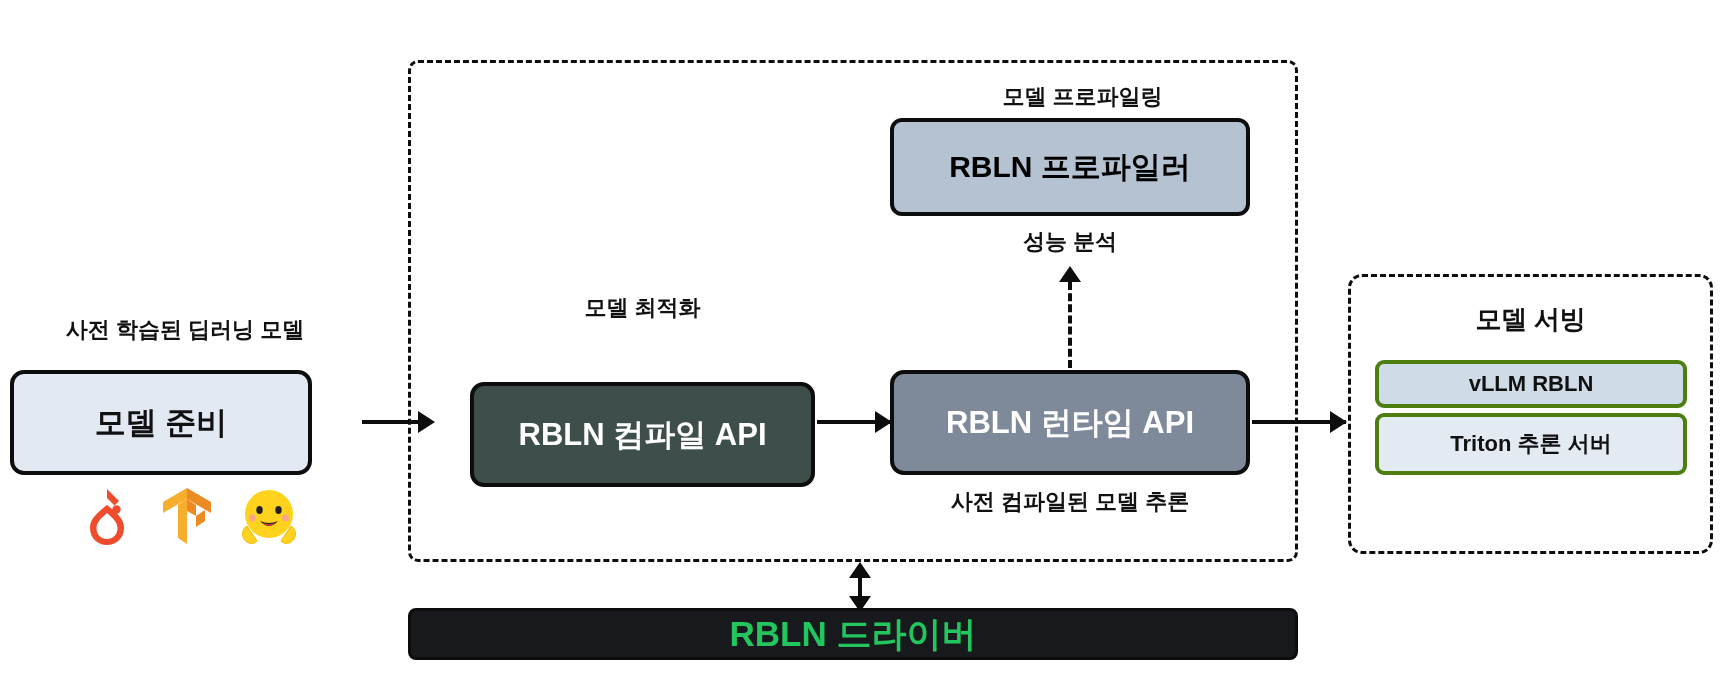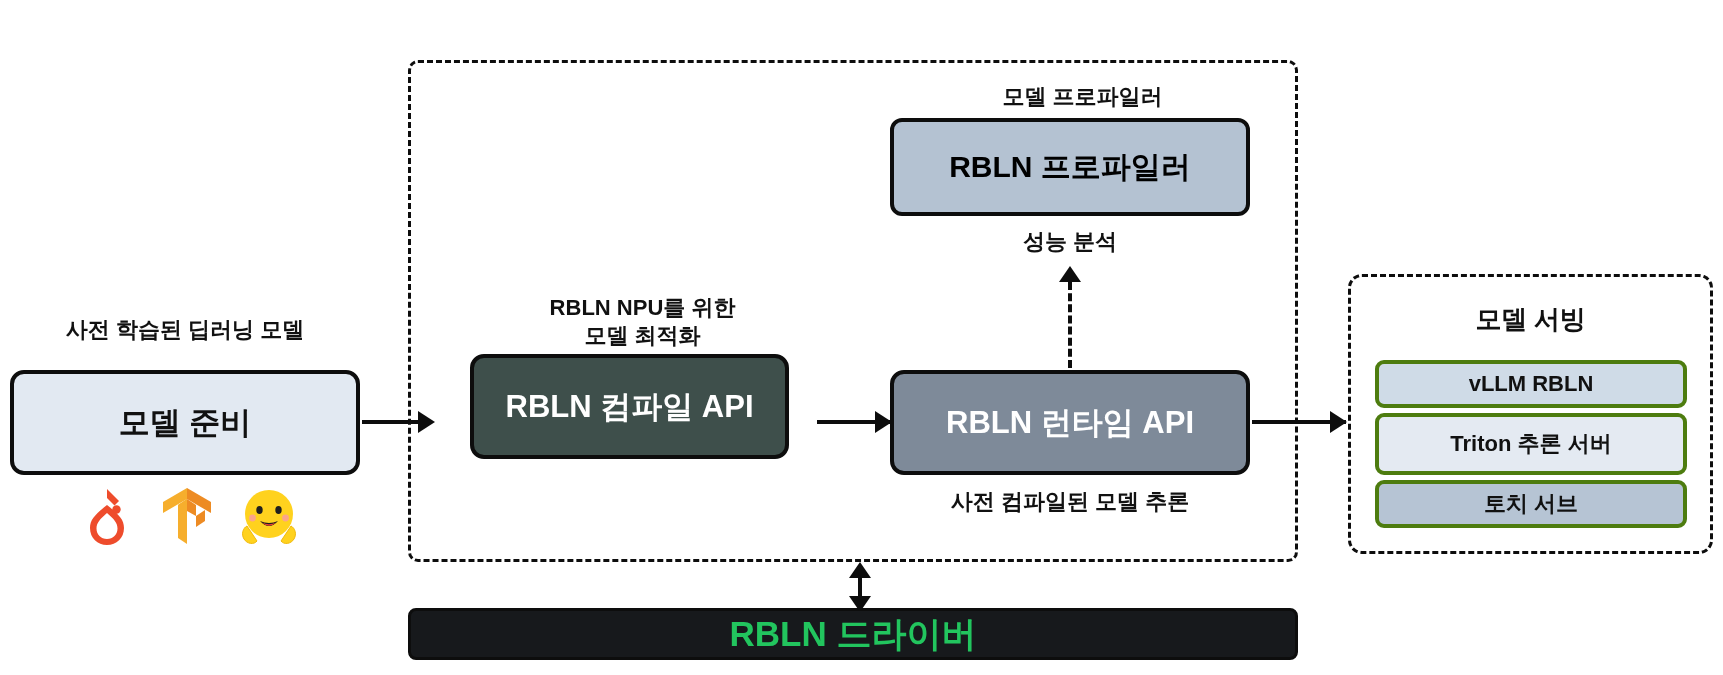--- a/index.html
+++ b/index.html
@@ -122,21 +122,21 @@
 </head>
 <body>
 
 <div id="stage">
 
 
   <div class="abs dashed-region" style="left:408px; top:60px; width:890px; height:502px;"></div>
 
   <div class="abs caption" style="left:10px; top:316px; width:350px;">사전 학습된 딥러닝 모델</div>
 
-  <div class="abs box box-prep" style="left:10px; top:370px; width:350px; height:105px;">
+  <div class="abs box box-prep" style="left:10px; top:370px; width:302px; height:105px;">
     <span>모델 준비</span>
   </div>
 
   <div class="abs logo-row" style="left:78px; top:485px;">
 
     <span class="logo">
       <svg width="58" height="62" viewBox="0 0 58 62">
         <path d="M29 4 L41 16 L36.5 20.5 L29 13 Z" fill="#ee4c2c"></path>
         <path d="M29 20 C18 29 12 34 12 43 C12 53 19.5 60 29 60 C38.5 60 46 53 46 43 C46 34 40 29 29 20 Z
                  M29 28 C36 34 39.5 38 39.5 43.5 C39.5 49.5 35 54 29 54 C23 54 18.5 49.5 18.5 43.5
@@ -168,32 +168,31 @@
         <path d="M9 41 C5 43 3 49 6 54 C9 59 16 60 19 56 L13 47 Z" fill="#ffd21e" stroke="#f0b90b" stroke-width="1"></path>
         <path d="M53 41 C57 43 59 49 56 54 C53 59 46 60 43 56 L49 47 Z" fill="#ffd21e" stroke="#f0b90b" stroke-width="1"></path>
       </svg>
     </span>
   </div>
 
   <div class="abs arrow-line-h" style="left:362px; top:420px; width:58px;"></div>
   <div class="abs arrow-head-r" style="left:418px; top:411px;"></div>
 
   <div class="abs caption" style="left:470px; top:294px; width:345px;">
-    <div>RBLN NPU를 위한</div>
     <div>모델 최적화</div>
   </div>
 
-  <div class="abs box box-compile" style="left:470px; top:354px; width:319px; height:105px;">
+  <div class="abs box box-compile" style="left:470px; top:382px; width:345px; height:105px;">
     <span>RBLN 컴파일 API</span>
   </div>
 
   <div class="abs arrow-line-h" style="left:817px; top:420px; width:73px;"></div>
   <div class="abs arrow-head-r" style="left:875px; top:411px;"></div>
 
-  <div class="abs caption" style="left:890px; top:83px; width:385px;">모델 프로파일러</div>
+  <div class="abs caption" style="left:890px; top:83px; width:385px;">모델 프로파일링</div>
 
   <div class="abs box box-profiler" style="left:890px; top:118px; width:360px; height:98px;">
     <span>RBLN 프로파일러</span>
   </div>
 
   <div class="abs caption" style="left:890px; top:228px; width:360px;">성능 분석</div>
   <div class="abs arrow-dashed-v" style="left:1068px; top:282px; height:86px;"></div>
   <div class="abs arrow-head-u" style="left:1059px; top:266px;"></div>
 
   <div class="abs caption" style="left:880px; top:488px; width:380px;">사전 컴파일된 모델 추론</div>
@@ -210,23 +209,20 @@
   <div class="abs title" style="left:1348px; top:302px; width:365px; font-size:26px;">모델 서빙</div>
 
   <div class="abs serve-item serve-1" style="left:1375px; top:360px; width:312px; height:48px;">
     <span>vLLM RBLN</span>
   </div>
 
   <div class="abs serve-item serve-2" style="left:1375px; top:413px; width:312px; height:62px;">
     <span>Triton 추론 서버</span>
   </div>
 
-  <div class="abs serve-item serve-3" style="left:1375px; top:480px; width:312px; height:48px;">
-    <span>토치 서브</span>
-  </div>
 
   <div class="abs arrow-head-u" style="left:849px; top:562px;"></div>
   <div class="abs arrow-line-v" style="left:858px; top:574px; height:24px;"></div>
   <div class="abs arrow-head-d" style="left:849px; top:596px;"></div>
 
   <div class="abs box box-driver" style="left:408px; top:608px; width:890px; height:52px;">
     <span>RBLN 드라이버</span>
   </div>
 
 </div>

